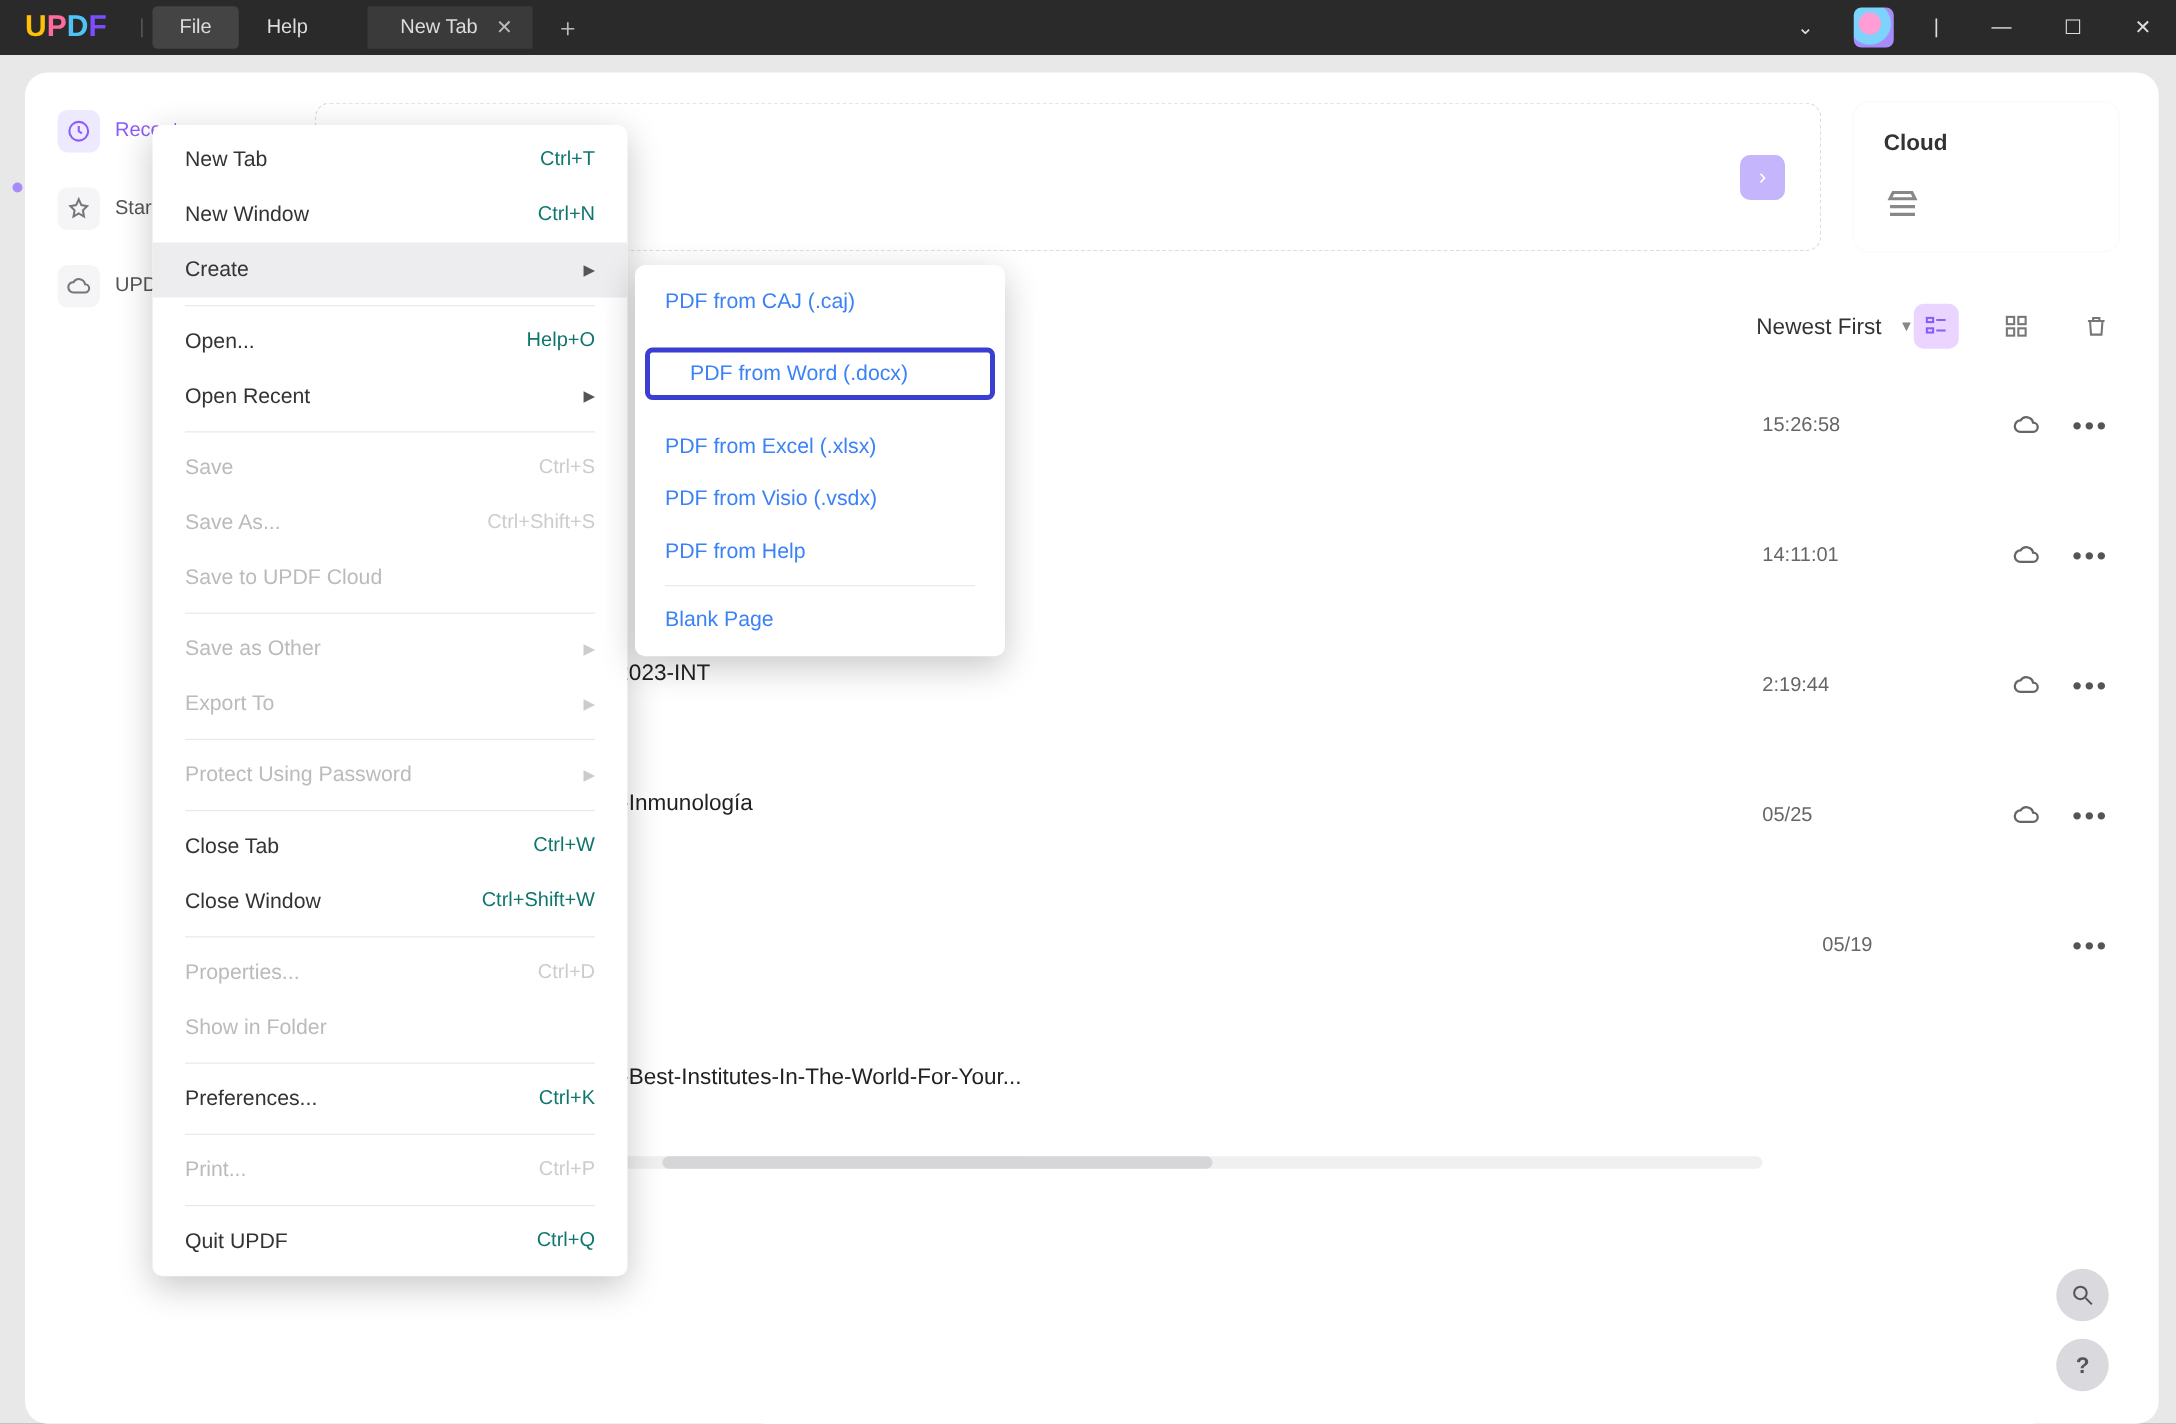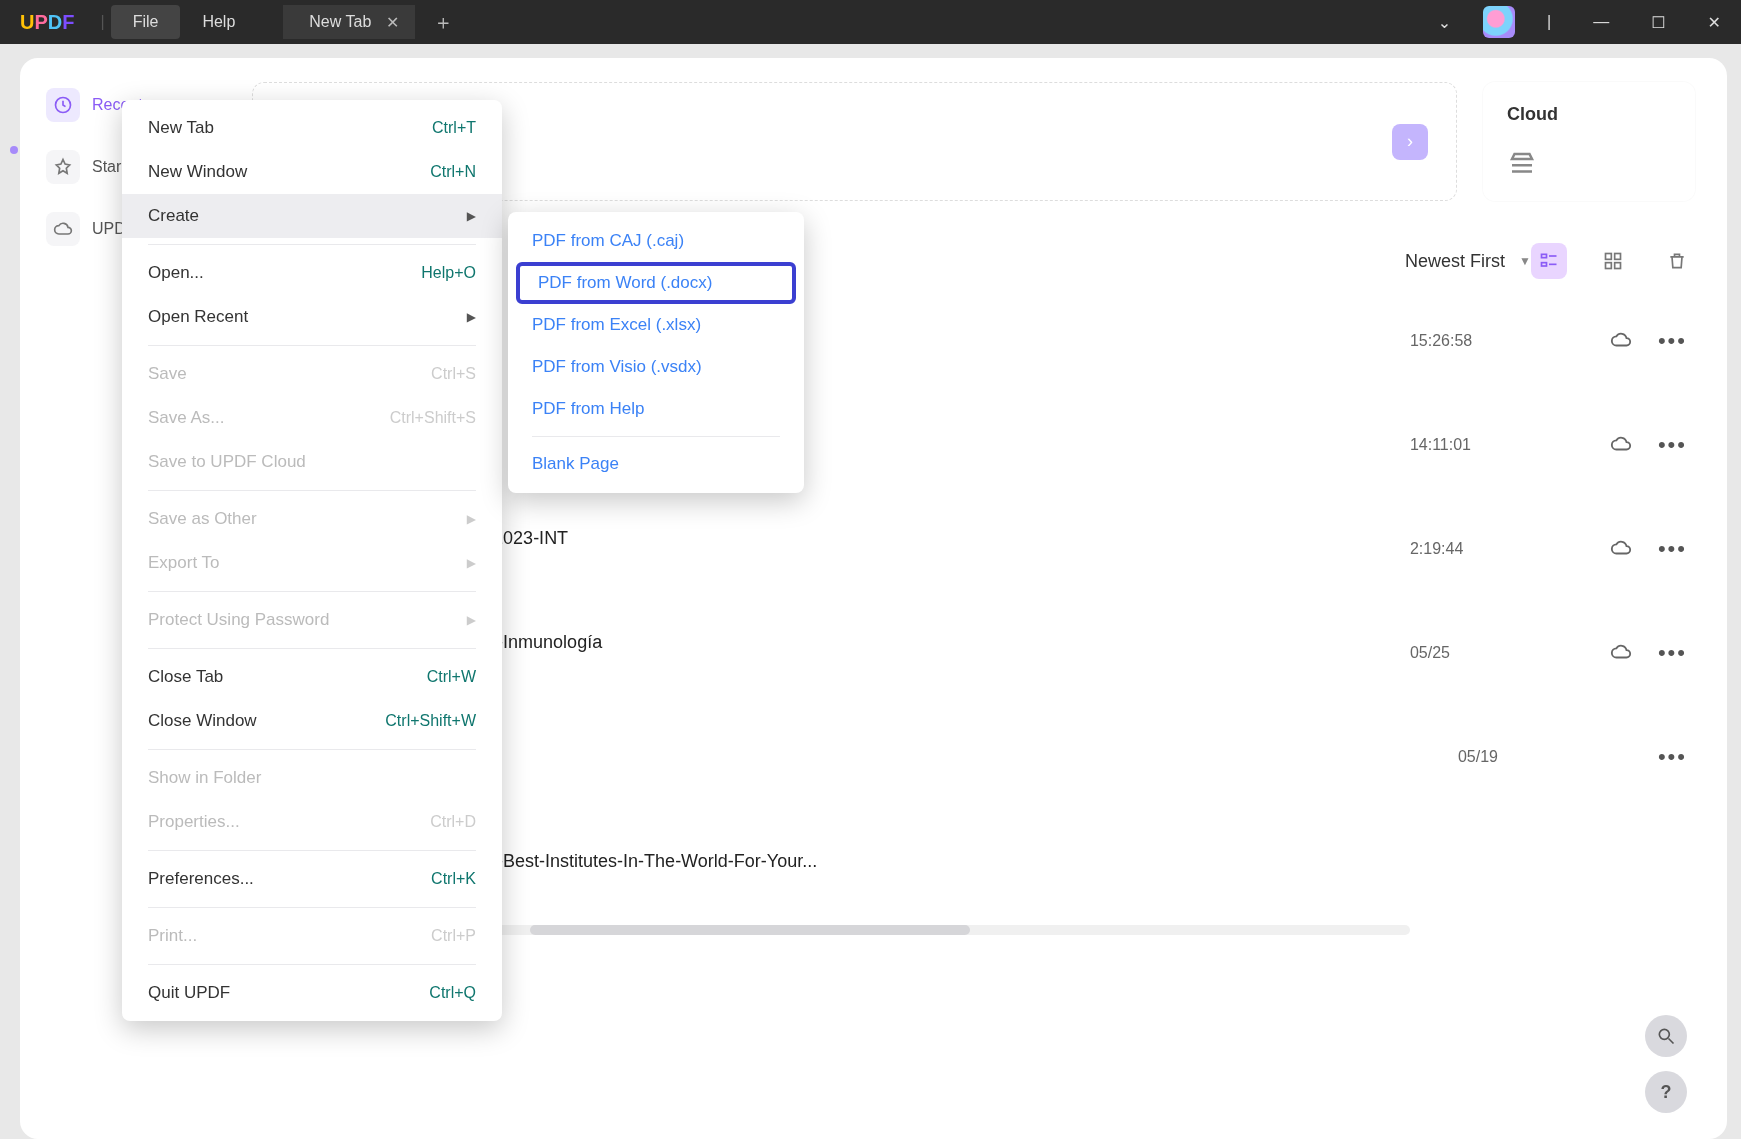--- a/index.html
+++ b/index.html
@@ -1,20 +1,20 @@
 <!DOCTYPE html>
 <html><head>
 <meta charset="utf-8">
 <style>
 * { box-sizing: border-box; margin: 0; padding: 0; }
 body { font-family: -apple-system, "Segoe UI", Arial, sans-serif; font-size: 14px; color: #333; background: #1e1e1e; width: 1741px; height: 1139px; overflow: hidden; }
 
 
 .titlebar { height: 44px; background: #2a2a2a; display: flex; align-items: center; color: #ddd; font-size: 16px; position: relative; }
-.titlebar .logo { margin: 12px 20px; font-weight: bold; font-size: 20px; }
+.titlebar .logo { margin: 12px 20px; font-weight: bold; font-size: 24px; }
 .titlebar .logo .u { color: #ffc107; } .titlebar .logo .p { color: #ff6b9d; } .titlebar .logo .d { color: #4fc3f7; } .titlebar .logo .f { color: #7c4dff; }
 .titlebar .divider { color: #555; margin: 0 6px; }
 .menuitem { padding: 8px 22px; cursor: pointer; }
 .menuitem.active { background: #444; border-radius: 4px; }
 .tab { background: #3a3a3a; padding: 8px 44px 8px 26px; margin-left: 26px; position: relative; font-size: 16px; color:#ddd; }
 .tab .close { position: absolute; right: 16px; top: 50%; transform: translateY(-50%); font-size: 16px; color:#bbb; }
 .tab-add { margin-left: 18px; color: #bbb; font-size: 20px; cursor: pointer; }
 .title-right { position: absolute; right: 10px; display: flex; align-items: center; gap: 22px; }
 .win-btn { color: #ddd; font-size: 16px; padding: 0 10px; cursor:pointer; }
 .avatar { width:32px; height:32px; border-radius:6px; background: radial-gradient(circle at 40% 40%, #ff9dd4 0 30%, #7dd3fc 35% 60%, #a78bfa 65% 100%); }
@@ -75,21 +75,21 @@
 .menu-row.active { background:#ededf0; }
 .menu-row .shortcut { color:#0f766e; font-size:16px; }
 .menu-row.disabled .shortcut { color:#ccc; }
 .menu-row .chev { font-size:12px; color:#555; }
 .menu-row.disabled .chev { color:#ccc; }
 .menu-sep { height:1px; background:#e9e9ec; margin: 6px 26px; }
 
 
 .submenu { position:absolute; top:168px; left:508px; width:296px; background:#fff; border-radius:8px; box-shadow: 0 8px 28px rgba(0,0,0,0.22); z-index:20; padding: 8px 0; }
 .sub-row { padding: 11px 24px; font-size:17px; color:#3b82f6; cursor:pointer; }
-.sub-row.highlight { border:4px solid #3b3fd1; border-radius:6px; margin: 0 8px; padding: 7px 18px; }
+.sub-row.highlight { border:4px solid #3b3fd1; border-radius:6px; margin: 16px 8px; padding: 7px 32px; }
 .sub-sep { height:1px; background:#e9e9ec; margin: 6px 24px; }
 
 
 .hscroll { width: 920px; height:10px; background:#f0f0f0; border-radius:8px; margin: 12px 0 0 238px; position: relative; }
 .hscroll .thumb { position:absolute; left:40px; width:440px; height:100%; background:#d6d6d9; border-radius:8px; }
 </style>
 </head>
 <body>
 
 <div class="titlebar">
@@ -364,26 +364,26 @@
     <div class="menu-row">
         <span>Close Tab</span>
         <span class="shortcut">Ctrl+W</span>
       </div>
     <div class="menu-row">
         <span>Close Window</span>
         <span class="shortcut">Ctrl+Shift+W</span>
       </div>
     <div class="menu-sep"></div>
     <div class="menu-row disabled">
+        <span>Properties...</span>
+        <span class="shortcut">Ctrl+D</span>
+      </div>
+    <div class="menu-row disabled">
         <span>Show in Folder</span>
         <span></span>
-      </div>
-    <div class="menu-row disabled">
-        <span>Properties...</span>
-        <span class="shortcut">Ctrl+D</span>
       </div>
     <div class="menu-sep"></div>
     <div class="menu-row">
         <span>Preferences...</span>
         <span class="shortcut">Ctrl+K</span>
       </div>
     <div class="menu-sep"></div>
     <div class="menu-row disabled">
         <span>Print...</span>
         <span class="shortcut">Ctrl+P</span>

